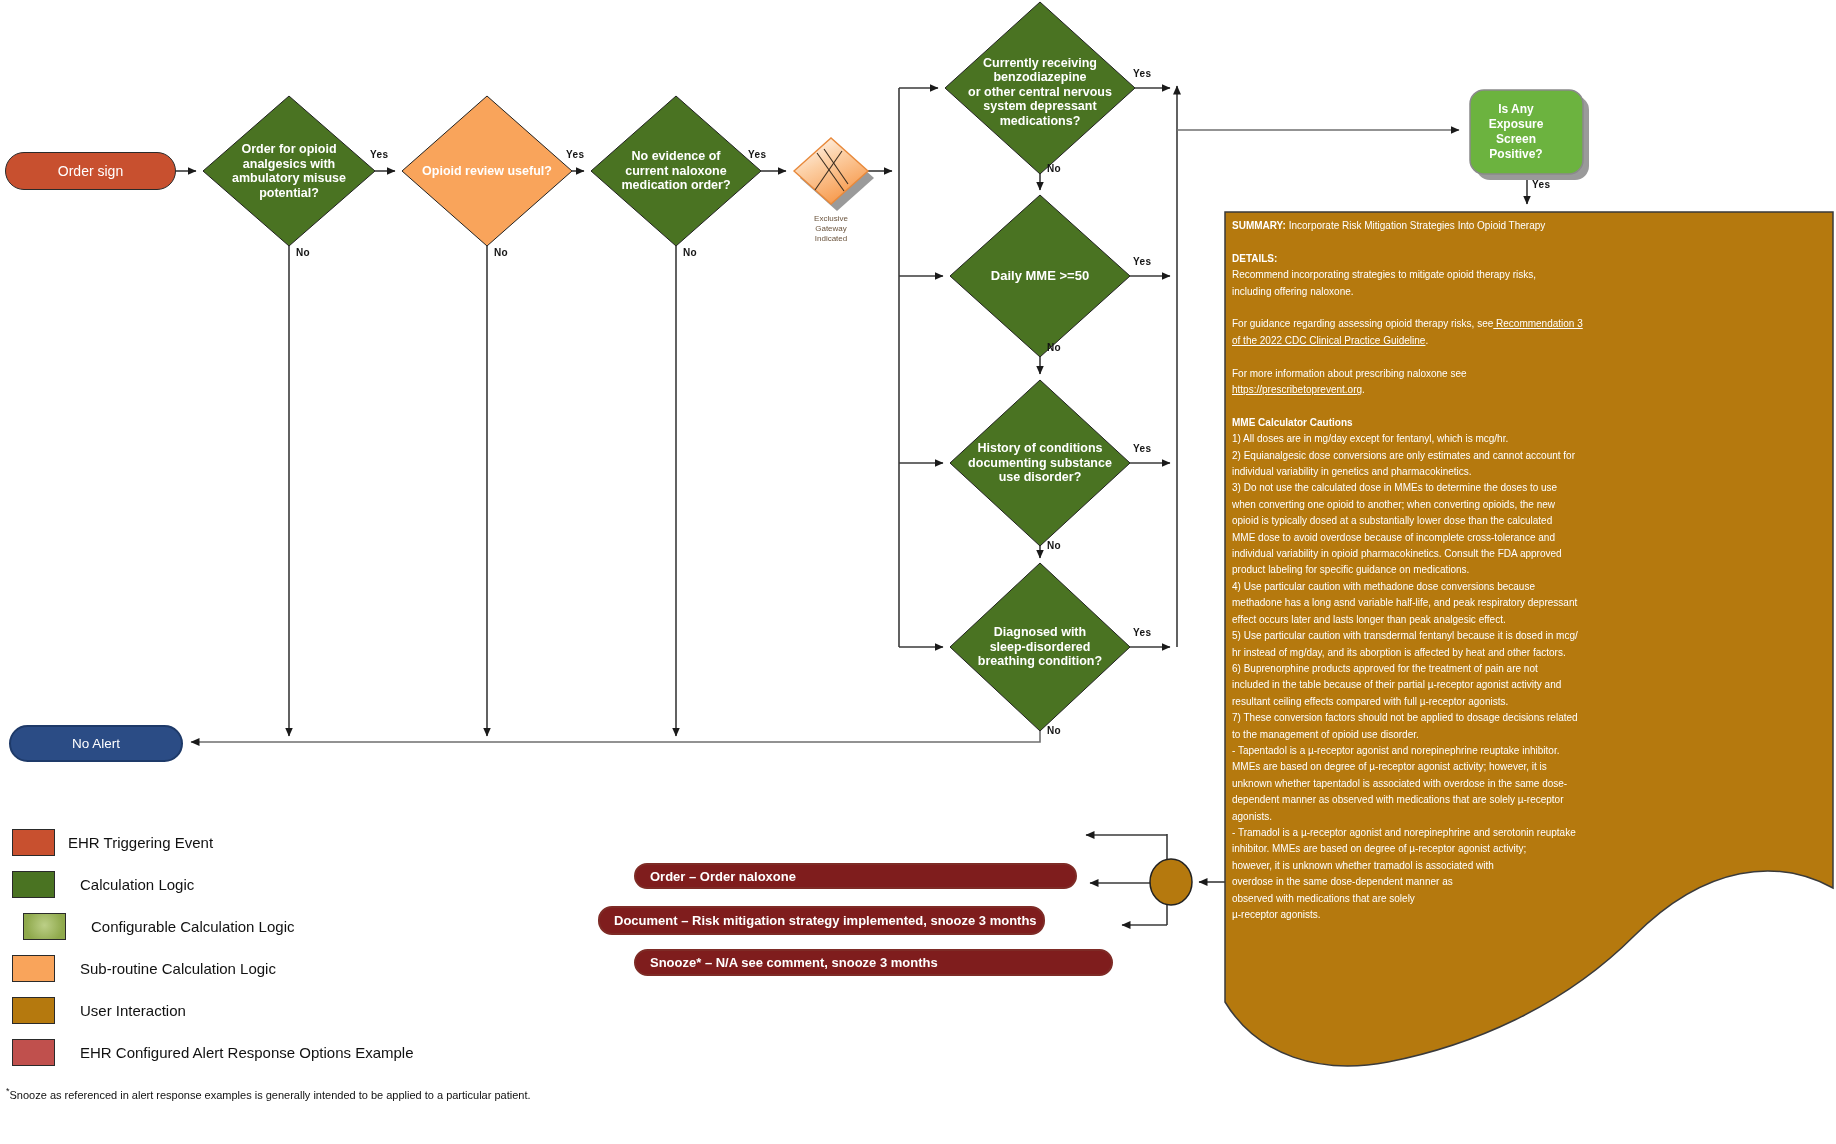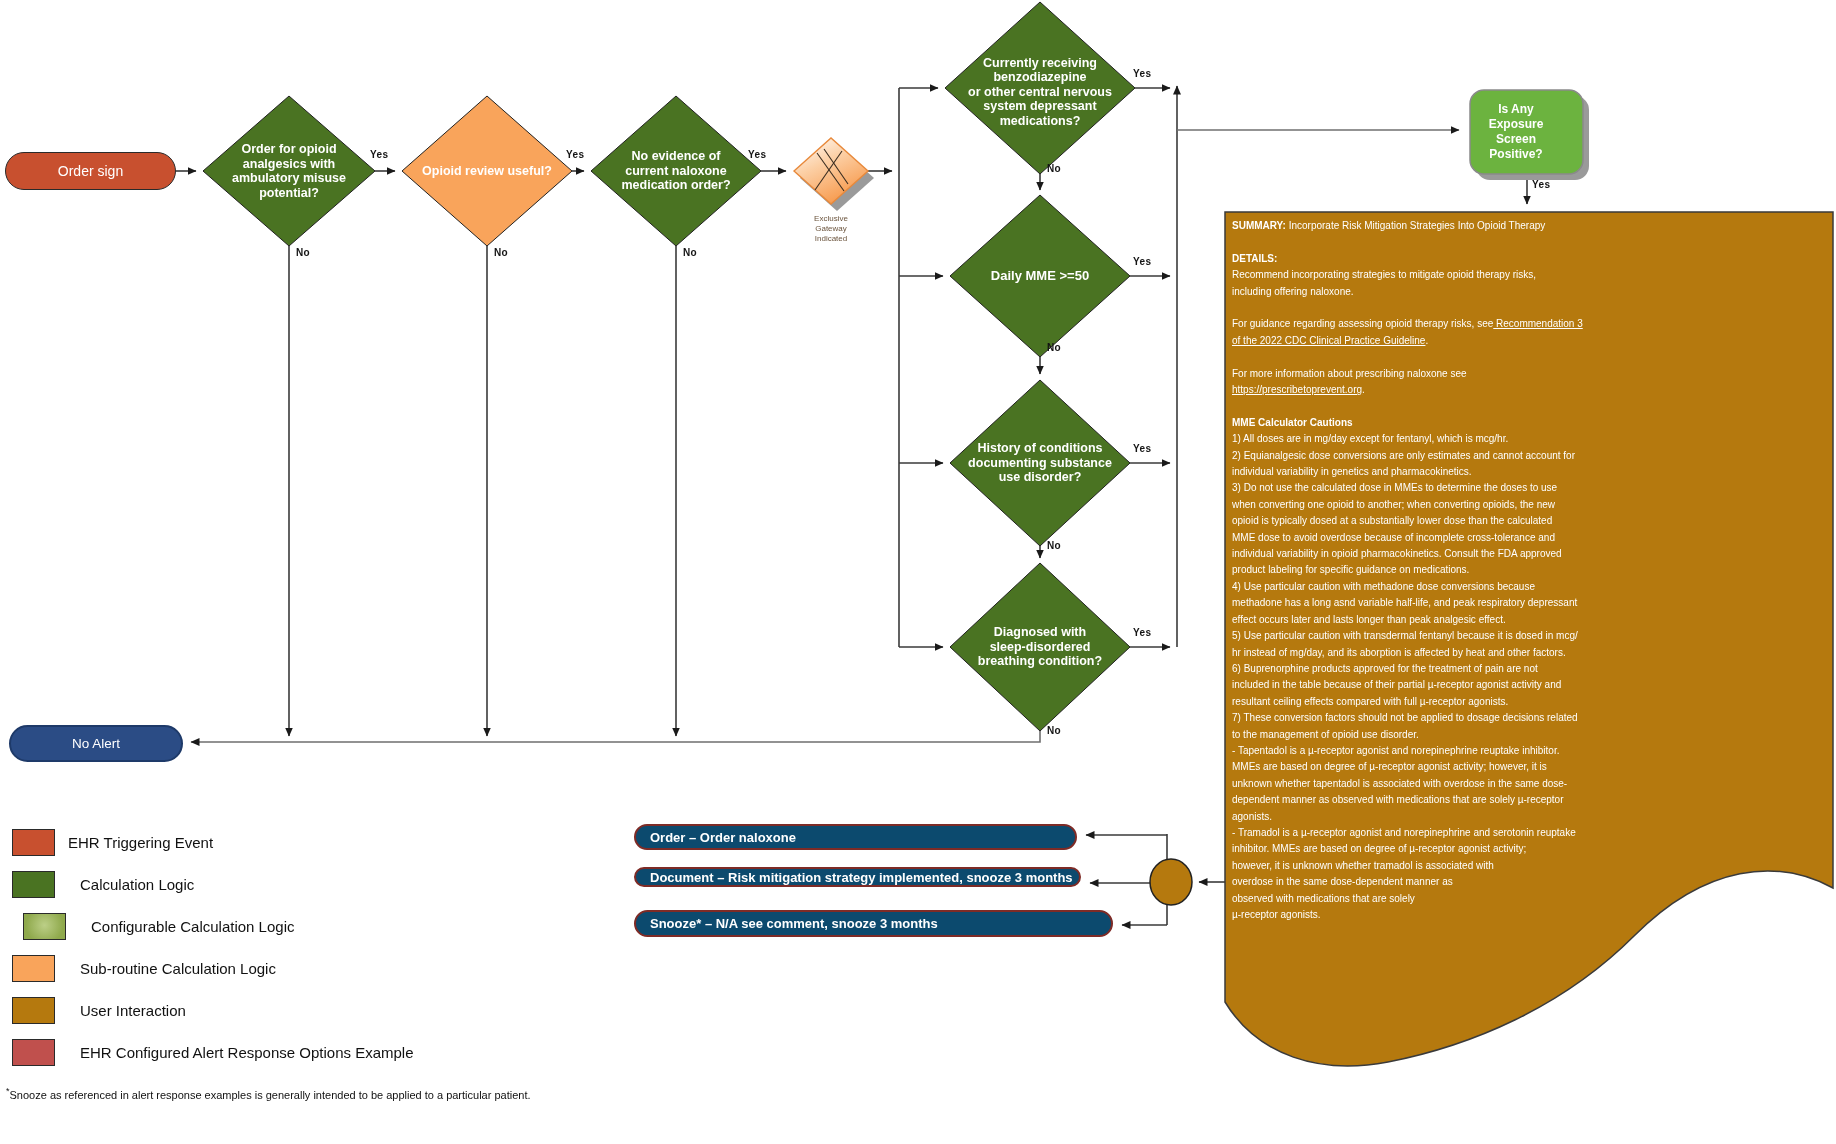--- a/index.html
+++ b/index.html
@@ -13,23 +13,23 @@
   .pill{display:flex;align-items:center;justify-content:center;color:#fff;
         box-sizing:border-box;}
   .start-pill{background:#C8502F;border:1.6px solid #2a2a2a;border-radius:19px;
               font-size:14px;}
   .end-pill{background:#2B4C85;border:2px solid #1e3a69;border-radius:19px;
             font-size:13.5px;}
   .gw-label{text-align:center;font-size:8px;line-height:10px;color:#6b543d;
             font-weight:normal;white-space:pre-line;}
   .edge-label{font-size:10px;font-weight:600;color:#141414;letter-spacing:.4px;}
   
-  .bar{background:#0c4a6e;border:2px solid #7E2B26;border-radius:14px;color:#fff;
+  .bar{background:#7f1d1d;border:2px solid #7E2B26;border-radius:14px;color:#fff;
        font-size:13px;font-weight:bold;display:flex;align-items:center;
-       padding-left:14px;box-sizing:border-box;}
+       padding-left:14px;box-sizing:border-box;margin-top:39px;}
   
   .sw{width:43px;height:27px;border:1px solid #2a2a2a;box-sizing:border-box;}
   .sw0{background:#C8502F;} .sw1{background:#4A7322;}
   .sw2{background:radial-gradient(circle at 50% 45%, #bccf87 0%, #8fa94c 75%);}
   .sw3{background:#F9A45B;} .sw4{background:#B5790E;} .sw5{background:#C0504D;}
   .legend-label{font-size:15px;color:#111;line-height:27px;white-space:nowrap;}
   .footnote{font-size:11px;color:#111;}
   .footnote sup{font-size:9px;}
   
   .summary-text{width:596px;color:#ffffff;font-size:10px;line-height:16.4px;}
@@ -206,21 +206,21 @@
 agonists.
 - Tramadol is a µ-receptor agonist and norepinephrine and serotonin reuptake
 inhibitor. MMEs are based on degree of µ-receptor agonist activity;
 however, it is unknown whether tramadol is associated with
 overdose in the same dose-dependent manner as
 observed with medications that are solely
 µ-receptor agonists.</div>
   </div>
 
   <div class="abs bar" style="left:634px;top:824px;width:443px;height:26px;">Order – Order naloxone</div>
-  <div class="abs bar" style="left:634px;top:867px;width:447px;height:20px;">Document – Risk mitigation strategy implemented, snooze 3 months</div>
+  <div class="abs bar" style="left:598px;top:867px;width:447px;height:29px;">Document – Risk mitigation strategy implemented, snooze 3 months</div>
   <div class="abs bar" style="left:634px;top:910px;width:479px;height:27px;">Snooze* – N/A see comment, snooze 3 months</div>
 
   <div class="abs" style="left:12px;top:829px;display:flex;gap:13px;">
     <div class="sw sw0"></div>
     <div class="legend-label">EHR Triggering Event</div>
   </div>
   <div class="abs" style="left:12px;top:871px;display:flex;gap:25px;">
     <div class="sw sw1"></div>
     <div class="legend-label">Calculation Logic</div>
   </div>

